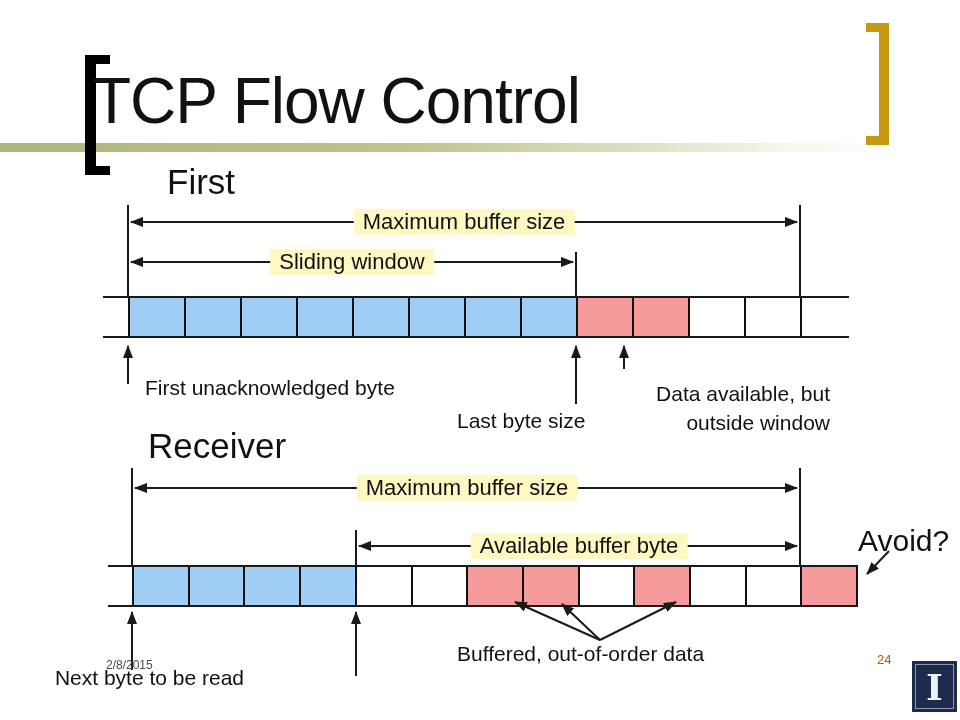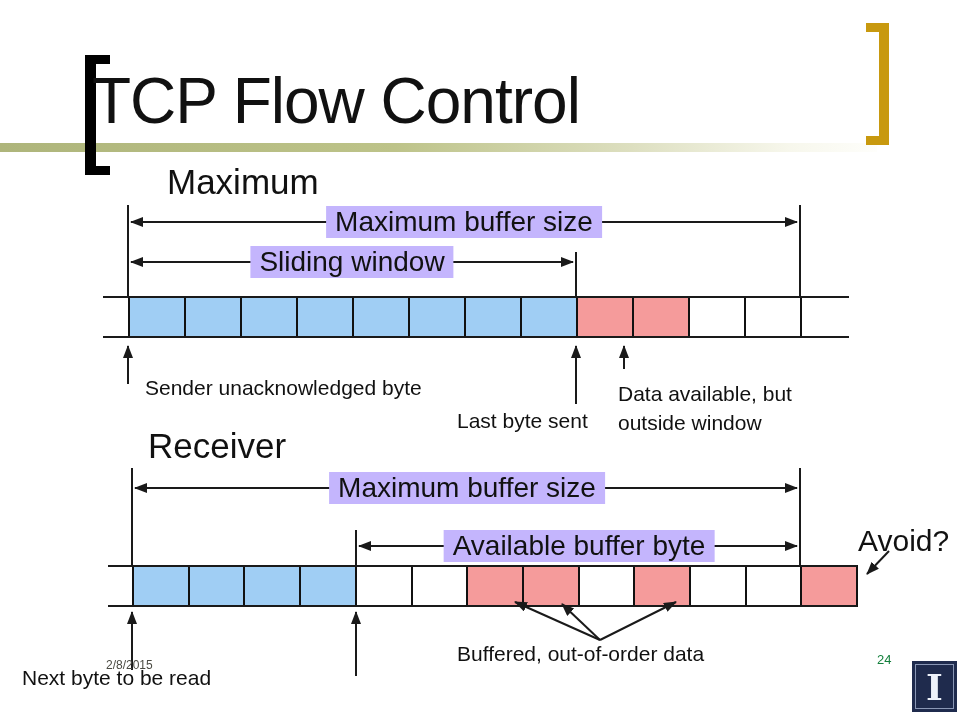--- a/index.html
+++ b/index.html
@@ -24,43 +24,43 @@
     border:2px solid #111;border-right:none;background:#fff;}
   .cell-last{border-right:2px solid #111;}
   .cell-blue{background:var(--cell-blue);}
   .cell-red{background:var(--cell-red);}
   .cell-white{background:#ffffff;}
   
   .overlay{position:absolute;left:0;top:0;z-index:3;pointer-events:none;}
   .overlay line{stroke:#1a1a1a;stroke-width:2;}
   
   .arrow-label{position:absolute;transform:translate(-50%,-50%);white-space:nowrap;
-    font-size:28px;background:#c4b5fd;padding:0 9px;z-index:6;}
+    font-size:22px;background:#fef9c3;padding:0 9px;z-index:6;}
   .note{position:absolute;font-size:21px;white-space:nowrap;z-index:6;}
-  .note-center{text-align:left;white-space:normal;line-height:29px;}
+  .note-center{text-align:right;white-space:normal;line-height:29px;}
   .avoid{position:absolute;left:858px;top:524px;font-size:30px;z-index:6;}
   
   .slide-date{position:absolute;left:106px;top:658px;font-size:12px;color:#4a4a42;z-index:5;}
-  .page-number{position:absolute;left:877px;top:652px;font-size:13px;color:#15803d;z-index:5;}
+  .page-number{position:absolute;left:877px;top:652px;font-size:13px;color:#a16207;z-index:5;}
   .logo{position:absolute;left:912px;top:661px;width:45px;height:51px;background:var(--logo-navy);z-index:5;}
   .logo-inner{position:absolute;left:3px;top:3px;right:3px;bottom:3px;border:1px solid #8A97B5;
     display:flex;align-items:center;justify-content:center;}
   .logo-i{font-family:"DejaVu Serif",serif;font-weight:bold;font-size:36px;line-height:1;color:#EDF2FA;}
 </style>
 </head>
 <body>
 
 <div class="slide">
 
   <div class="bracket-left"></div>
   <div class="bracket-right"></div>
   <div class="divider"></div>
   <div class="page-title">TCP Flow Control</div>
 
-  <div id="senderHeading" class="heading">Maximum</div>
+  <div id="senderHeading" class="heading">First</div>
   <div id="receiverHeading" class="heading">Receiver</div>
 
   <div class="buffer-row" style="left:128px;top:296px;width:672px;height:42px;">
       <div class="cell cell-blue" style="left: 0px; width: 58px;"></div>
       <div class="cell cell-blue" style="left: 56px; width: 58px;"></div>
       <div class="cell cell-blue" style="left: 112px; width: 58px;"></div>
       <div class="cell cell-blue" style="left: 168px; width: 58px;"></div>
       <div class="cell cell-blue" style="left: 224px; width: 58px;"></div>
       <div class="cell cell-blue" style="left: 280px; width: 58px;"></div>
       <div class="cell cell-blue" style="left: 336px; width: 58px;"></div>
@@ -117,22 +117,22 @@
     <line x1="600" y1="640" x2="562" y2="604" marker-end="url(#ah)"></line>
     <line x1="600" y1="640" x2="676" y2="602" marker-end="url(#ah)"></line>
     <line x1="889" y1="551" x2="867" y2="574" marker-end="url(#ah)" stroke-width="1.6"></line>
   </svg>
 
   <div class="arrow-label" style="left:464px;top:222px;">Maximum buffer size</div>
   <div class="arrow-label" style="left:352px;top:262px;">Sliding window</div>
   <div class="arrow-label" style="left:467px;top:488px;">Maximum buffer size</div>
   <div class="arrow-label" style="left:579px;top:546px;">Available buffer byte</div>
 
-  <div class="note" style="left:145px;top:376px;">Sender unacknowledged byte</div>
-  <div class="note" style="left:457px;top:409px;">Last byte sent</div>
+  <div class="note" style="left:145px;top:376px;">First unacknowledged byte</div>
+  <div class="note" style="left:457px;top:409px;">Last byte size</div>
   <div class="note note-center" style="left:618px;top:379px;width:212px;">
     <div>Data available, but</div>
     <div>outside window</div>
   </div>
 
   <div class="avoid">Avoid?</div>
   <div class="note" style="left:457px;top:642px;">Buffered, out-of-order data</div>
   <div class="note note-center" style="left:22px;top:664px;width:222px;line-height:28px;">
     <div>Next byte to be read</div>
   </div>

